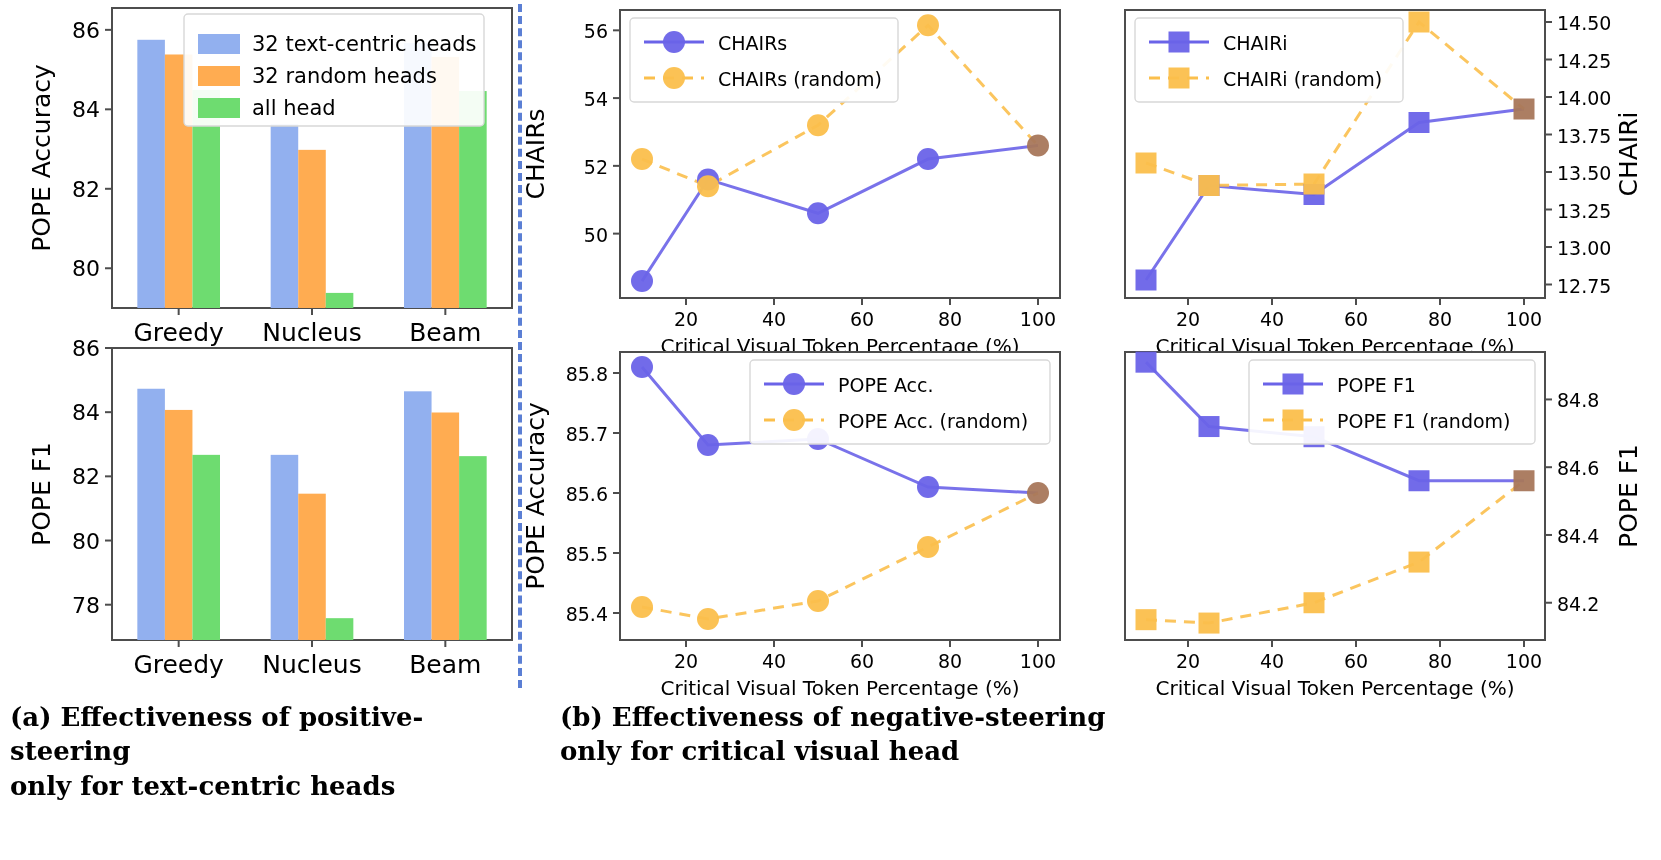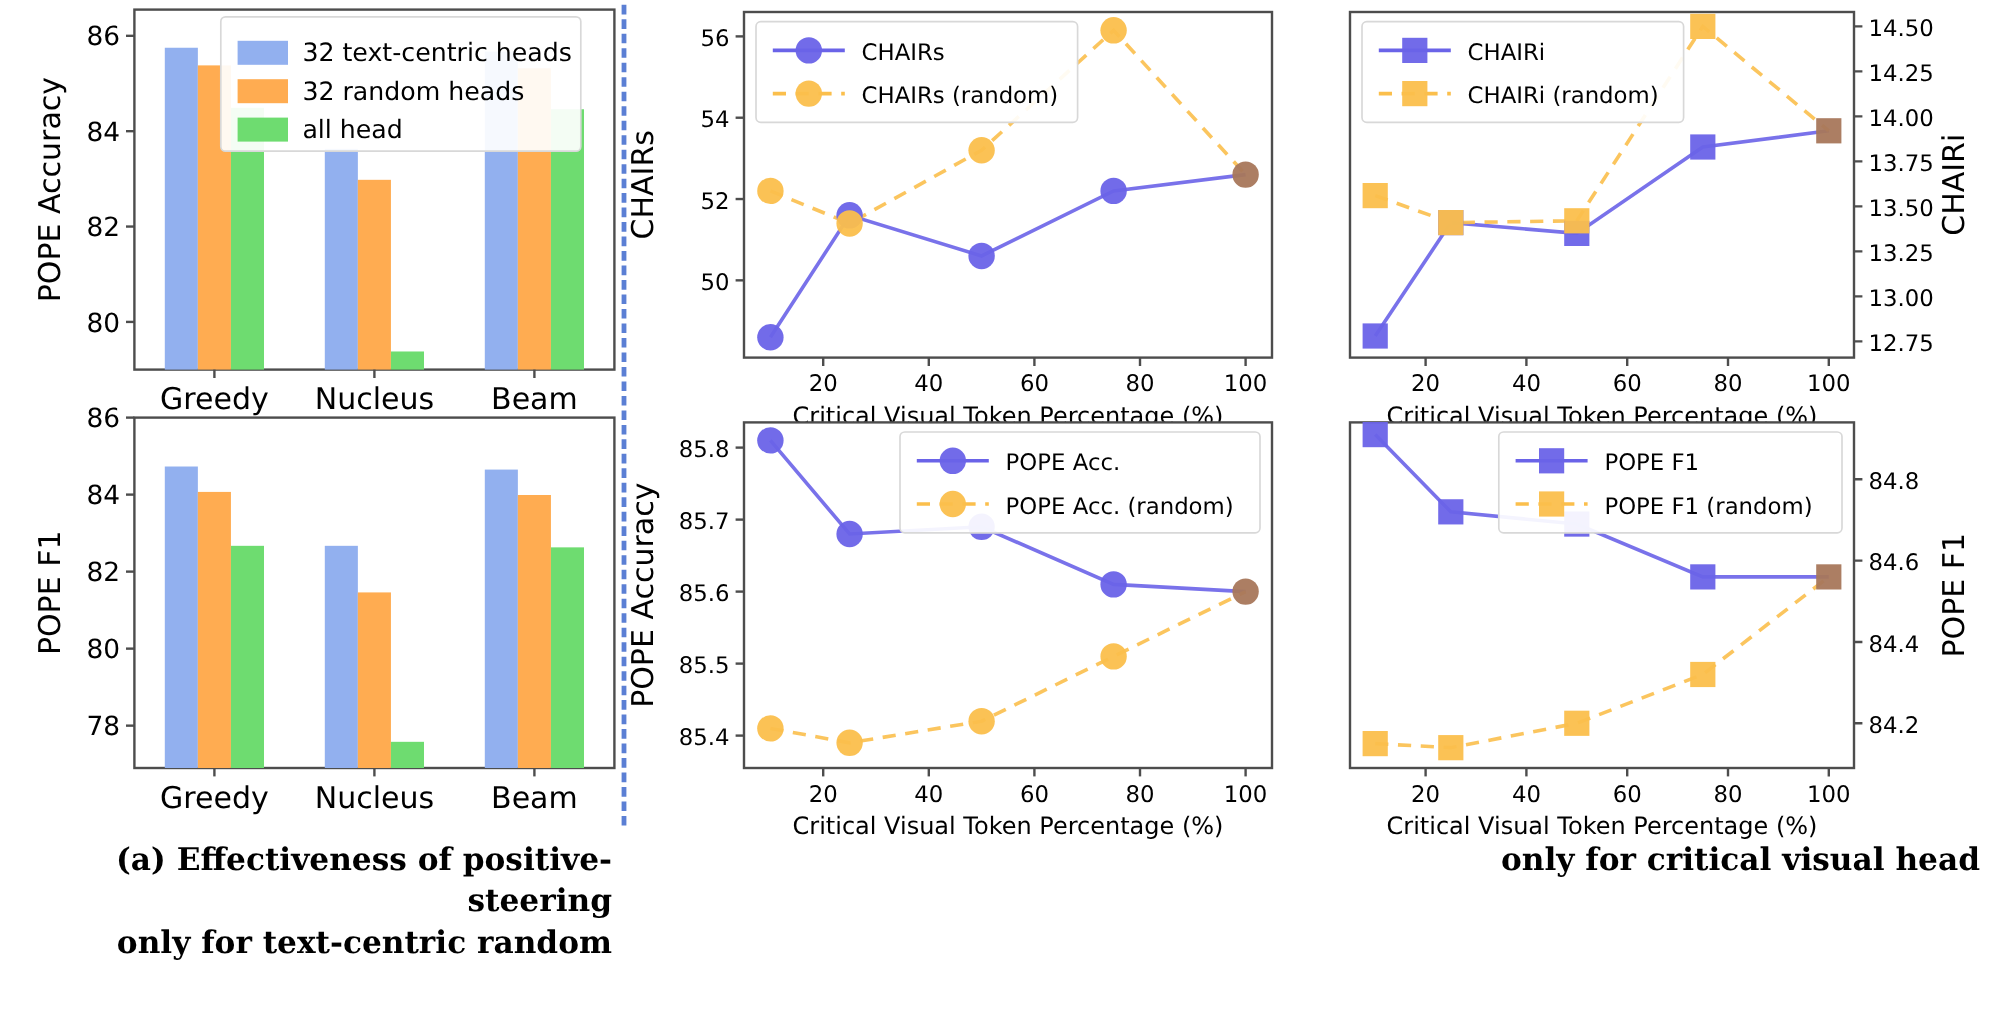--- a/index.html
+++ b/index.html
@@ -7,21 +7,21 @@
     width:1661px;height:860px;background:#ffffff;
     font-family:"DejaVu Sans","Liberation Sans",sans-serif;
     overflow:hidden;position:relative;
   }
   #figure{position:absolute;left:0;top:0;width:1661px;height:860px;}
   .divider{
     position:absolute;left:518px;top:4px;width:0;height:684px;
     border-left:4px dashed #5b7fd4;
   }
   .caption{
-    position:absolute;text-align:right;
+    position:absolute;text-align:left;
     font-family:"DejaVu Serif","Liberation Serif",serif;
     font-weight:700;font-size:26px;color:#000;line-height:1.32;
   }
   #caption-a{left:10px;top:700px;width:500px;}
   #caption-b{left:560px;top:700px;width:1090px;}
   svg{display:block;}
   .tick{stroke:#4d4d4d;stroke-width:2;}
   .ticklabel{font-size:22px;fill:#000;font-family:"DejaVu Sans","Liberation Sans",sans-serif;}
   .ticklabel-sm{font-size:19px;fill:#000;font-family:"DejaVu Sans","Liberation Sans",sans-serif;}
   .axislabel{font-size:25px;fill:#000;font-family:"DejaVu Sans","Liberation Sans",sans-serif;}
@@ -272,18 +272,19 @@
         <rect x="1282.5" y="373.5" width="21" height="21" fill="#6a63e8" fill-opacity="0.95"></rect>
         <text x="1337" y="392" class="legendtext-sm" text-anchor="start">POPE F1</text>
         <line x1="1263" y1="420" x2="1323" y2="420" stroke="#fbbf4c" stroke-width="3" stroke-dasharray="11,8"></line>
         <rect x="1282.5" y="409.5" width="21" height="21" fill="#fbbf4c" fill-opacity="0.95"></rect>
         <text x="1337" y="428" class="legendtext-sm" text-anchor="start">POPE F1 (random)</text>
       </g>
     </svg>
 
   <div class="caption" id="caption-a">
       <div>(a) Effectiveness of positive-steering</div>
-      <div>only for text-centric random</div>
+      <div>only for text-centric heads</div>
     </div>
   <div class="caption" id="caption-b">
+      <div>(b) Effectiveness of negative-steering</div>
       <div>only for critical visual head</div>
     </div>
 </div>
 
 </body></html>

